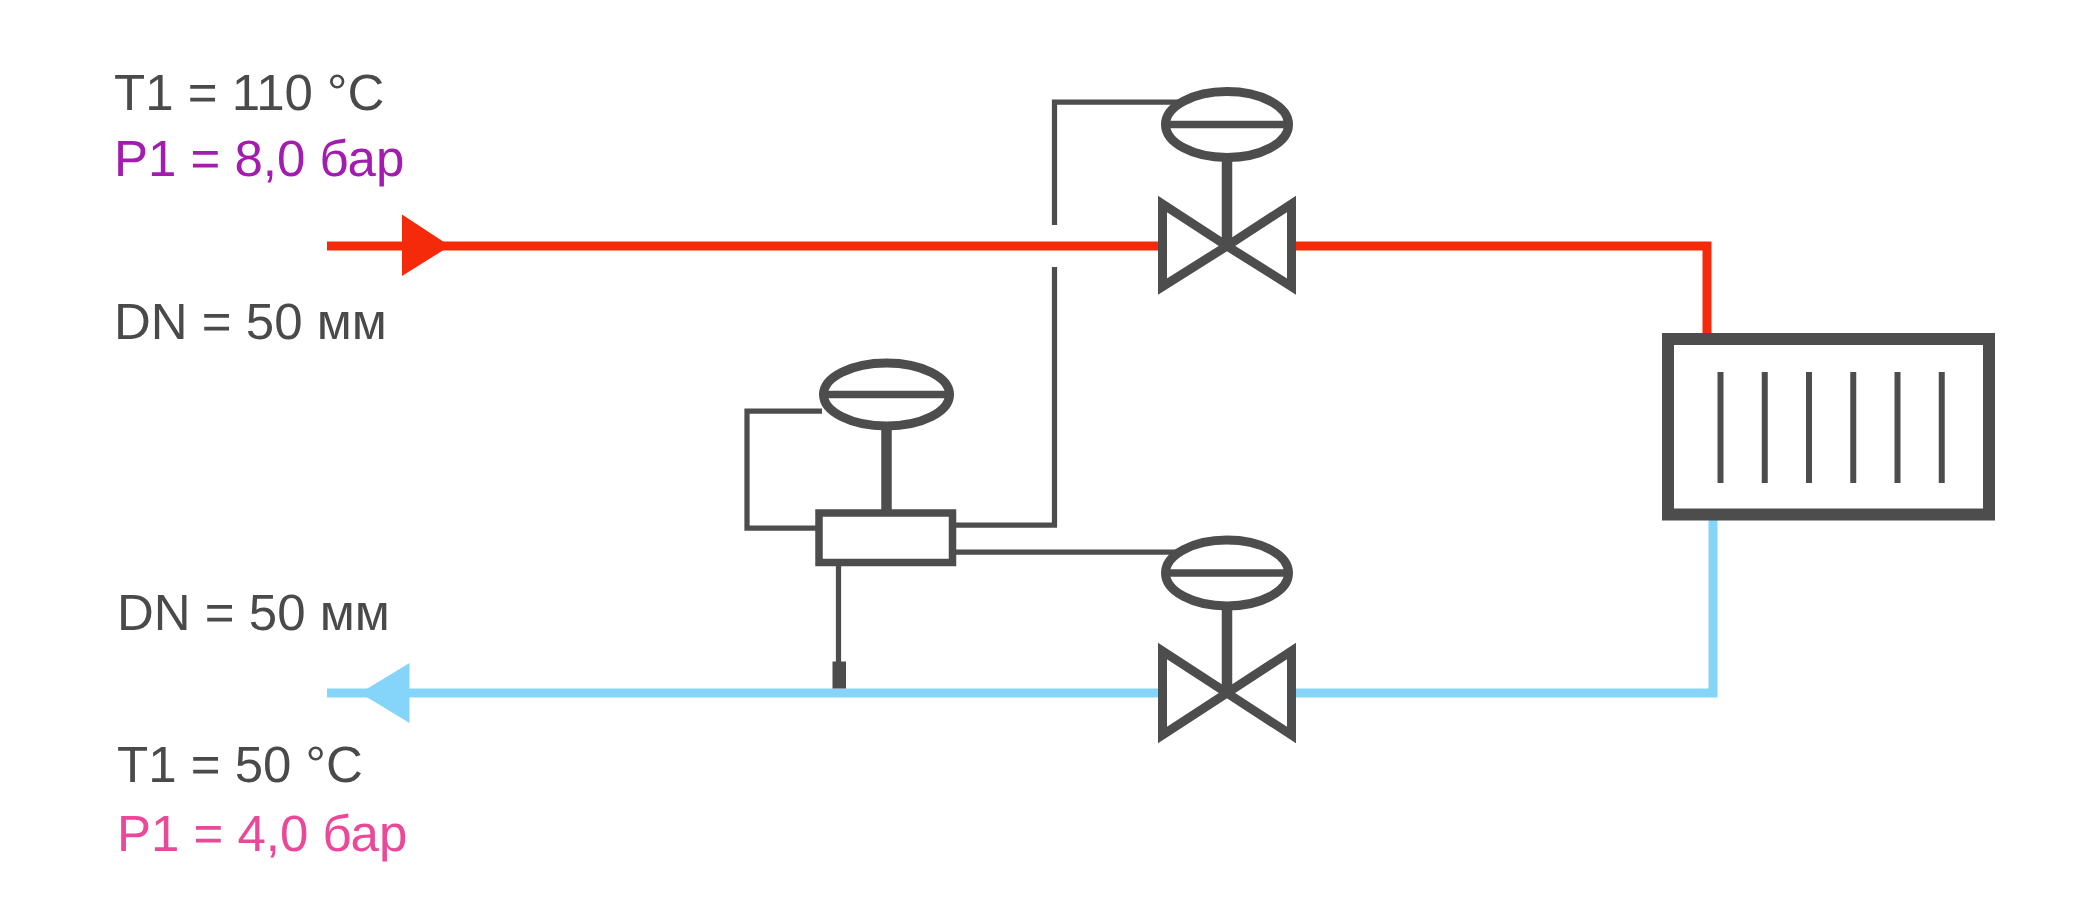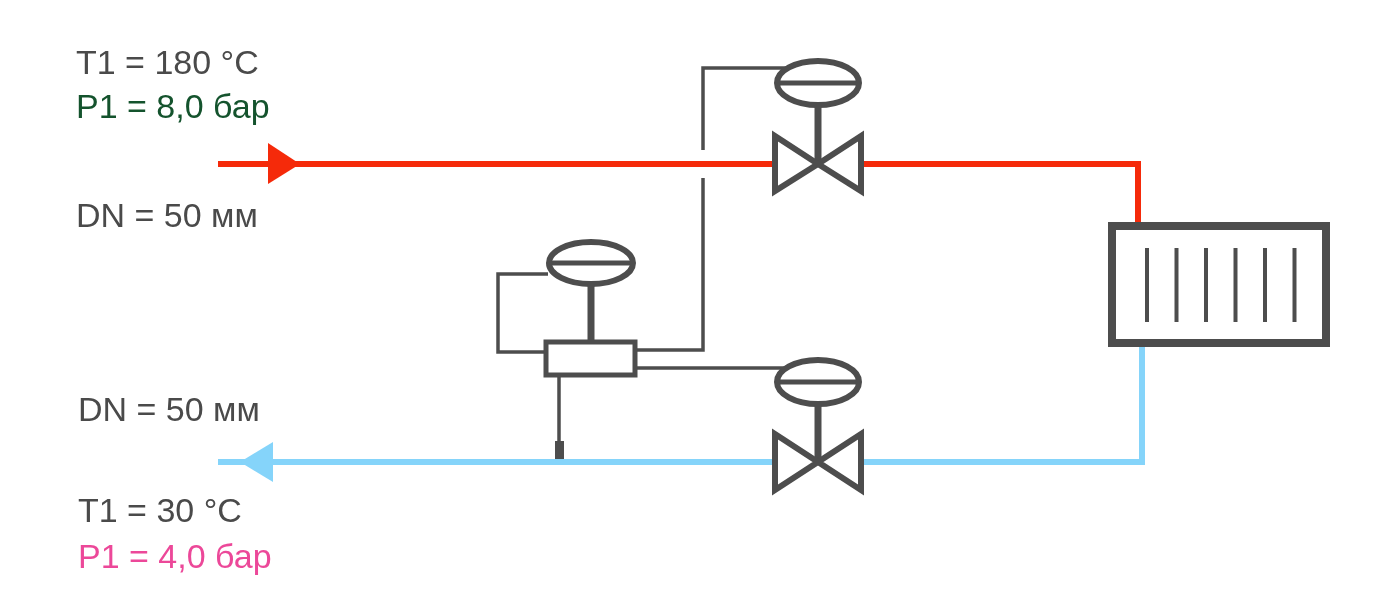--- a/index.html
+++ b/index.html
@@ -62,18 +62,18 @@
         <line x1="1147" x2="1147" y1="248" y2="322" stroke="#4d4d4d" stroke-width="4"></line>
         <line x1="1176.5" x2="1176.5" y1="248" y2="322" stroke="#4d4d4d" stroke-width="4"></line>
         <line x1="1206" x2="1206" y1="248" y2="322" stroke="#4d4d4d" stroke-width="4"></line>
         <line x1="1235.5" x2="1235.5" y1="248" y2="322" stroke="#4d4d4d" stroke-width="4"></line>
         <line x1="1265" x2="1265" y1="248" y2="322" stroke="#4d4d4d" stroke-width="4"></line>
         <line x1="1294.5" x2="1294.5" y1="248" y2="322" stroke="#4d4d4d" stroke-width="4"></line>
       </g>
   </g>
 </svg>
 
-<div class="lbl" style="left: 76px; top: 42px; color: rgb(74, 74, 74);">T1 = 180 °C</div>
-<div class="lbl" style="left: 76px; top: 86px; color: #14532d;">P1 = 8,0 бар</div>
+<div class="lbl" style="left: 76px; top: 42px; color: rgb(74, 74, 74);">T1 = 110 °C</div>
+<div class="lbl" style="left: 76px; top: 86px; color: #a21caf;">P1 = 8,0 бар</div>
 <div class="lbl" style="left: 76px; top: 195px; color: rgb(74, 74, 74);">DN = 50 мм</div>
 <div class="lbl" style="left: 78px; top: 389px; color: rgb(74, 74, 74);">DN = 50 мм</div>
-<div class="lbl" style="left: 78px; top: 490px; color: rgb(74, 74, 74);">T1 = 30 °C</div>
+<div class="lbl" style="left: 78px; top: 490px; color: rgb(74, 74, 74);">T1 = 50 °C</div>
 <div class="lbl" style="left: 78px; top: 536px; color: #ec4899;">P1 = 4,0 бар</div>
 
 </body></html>

